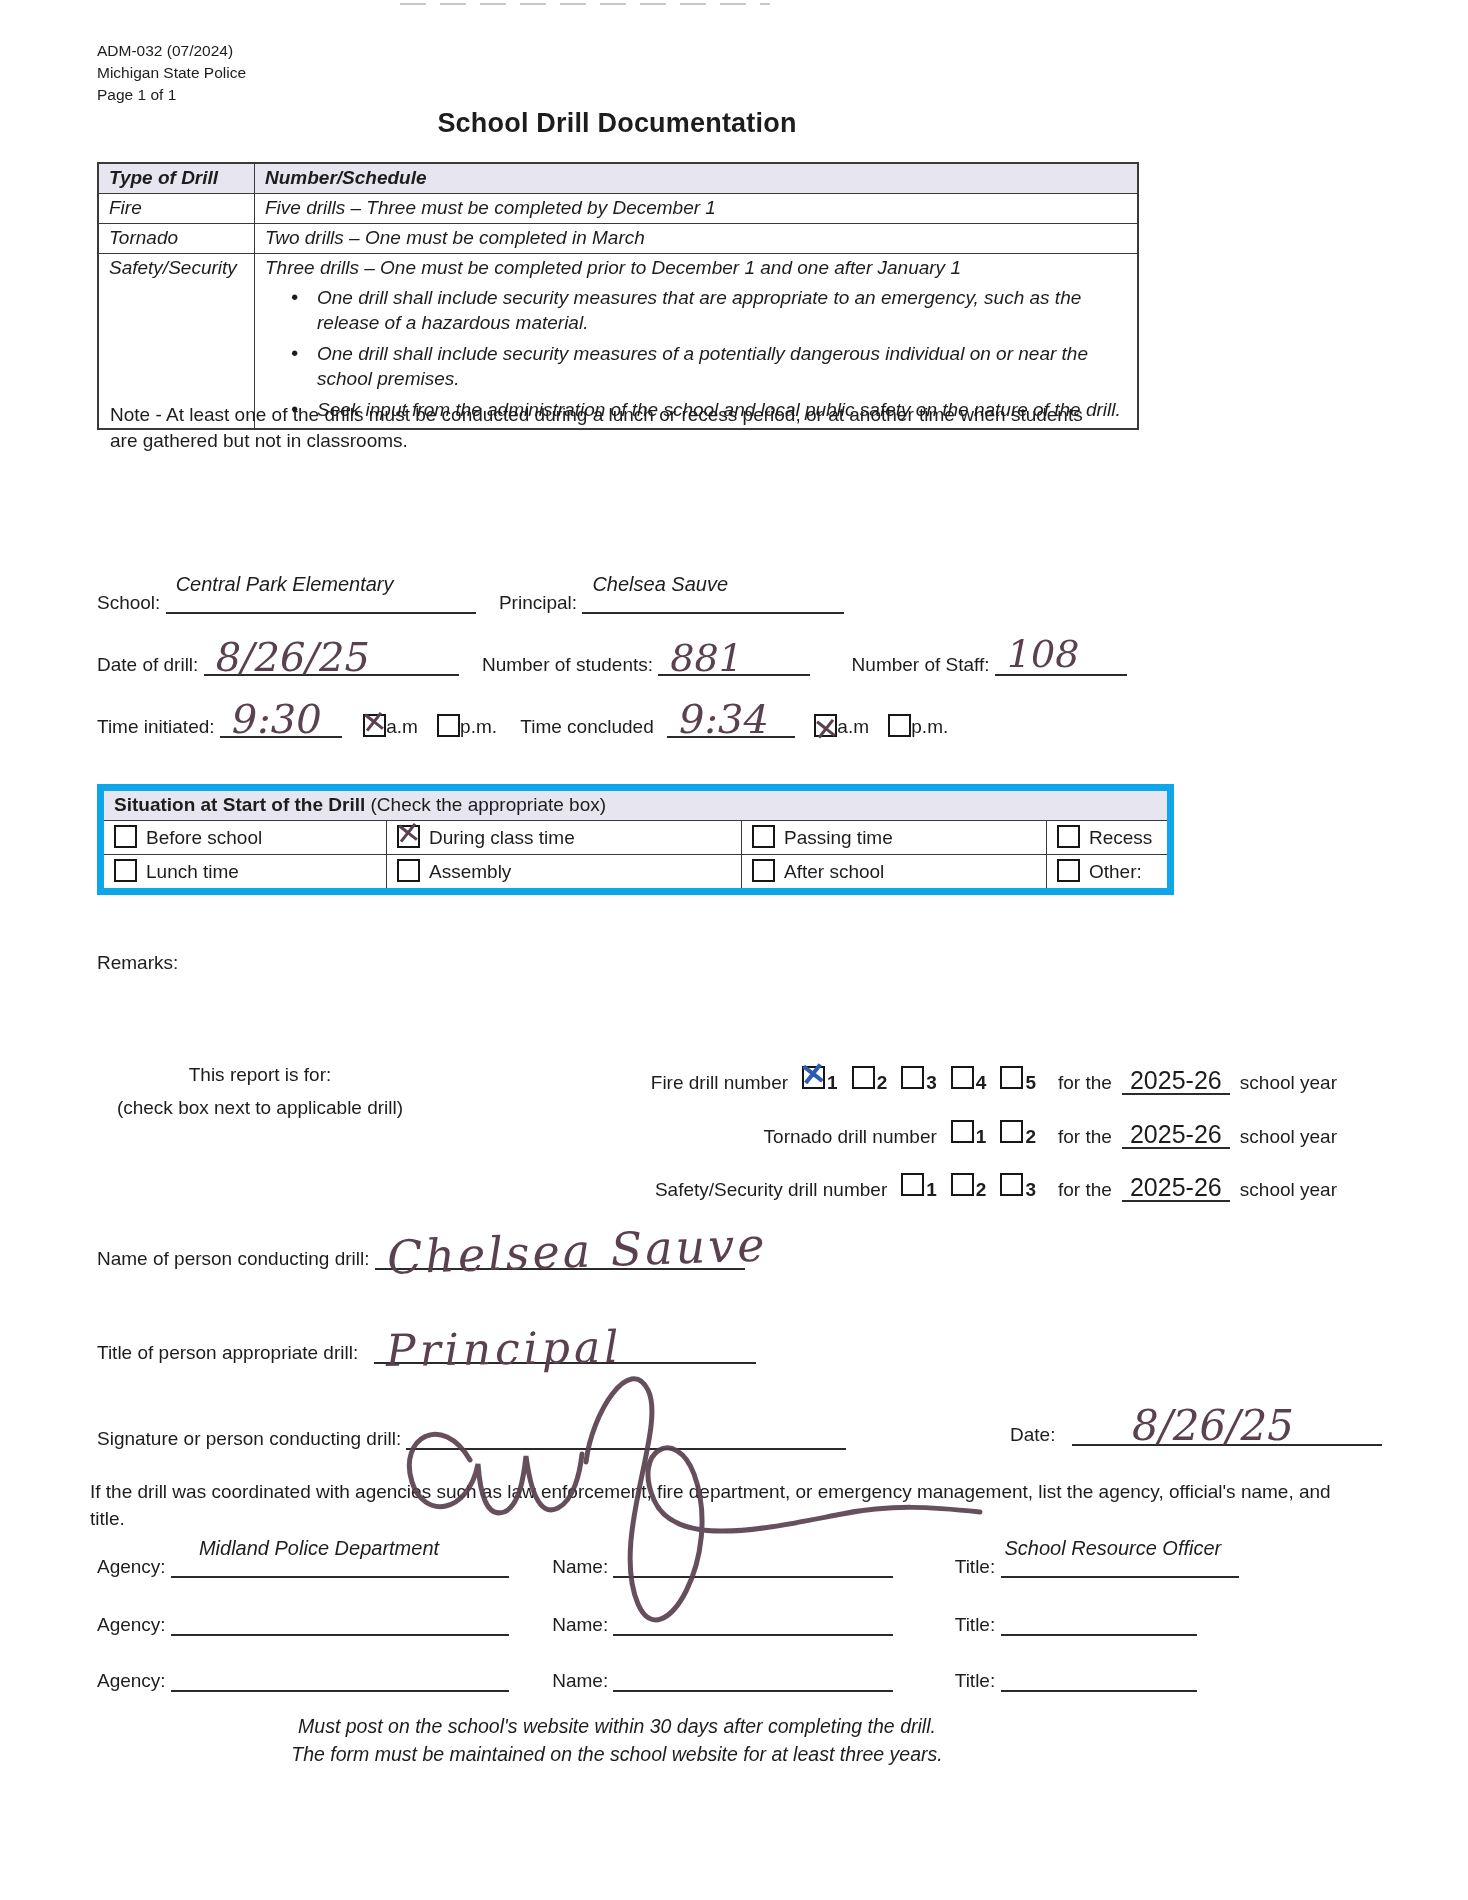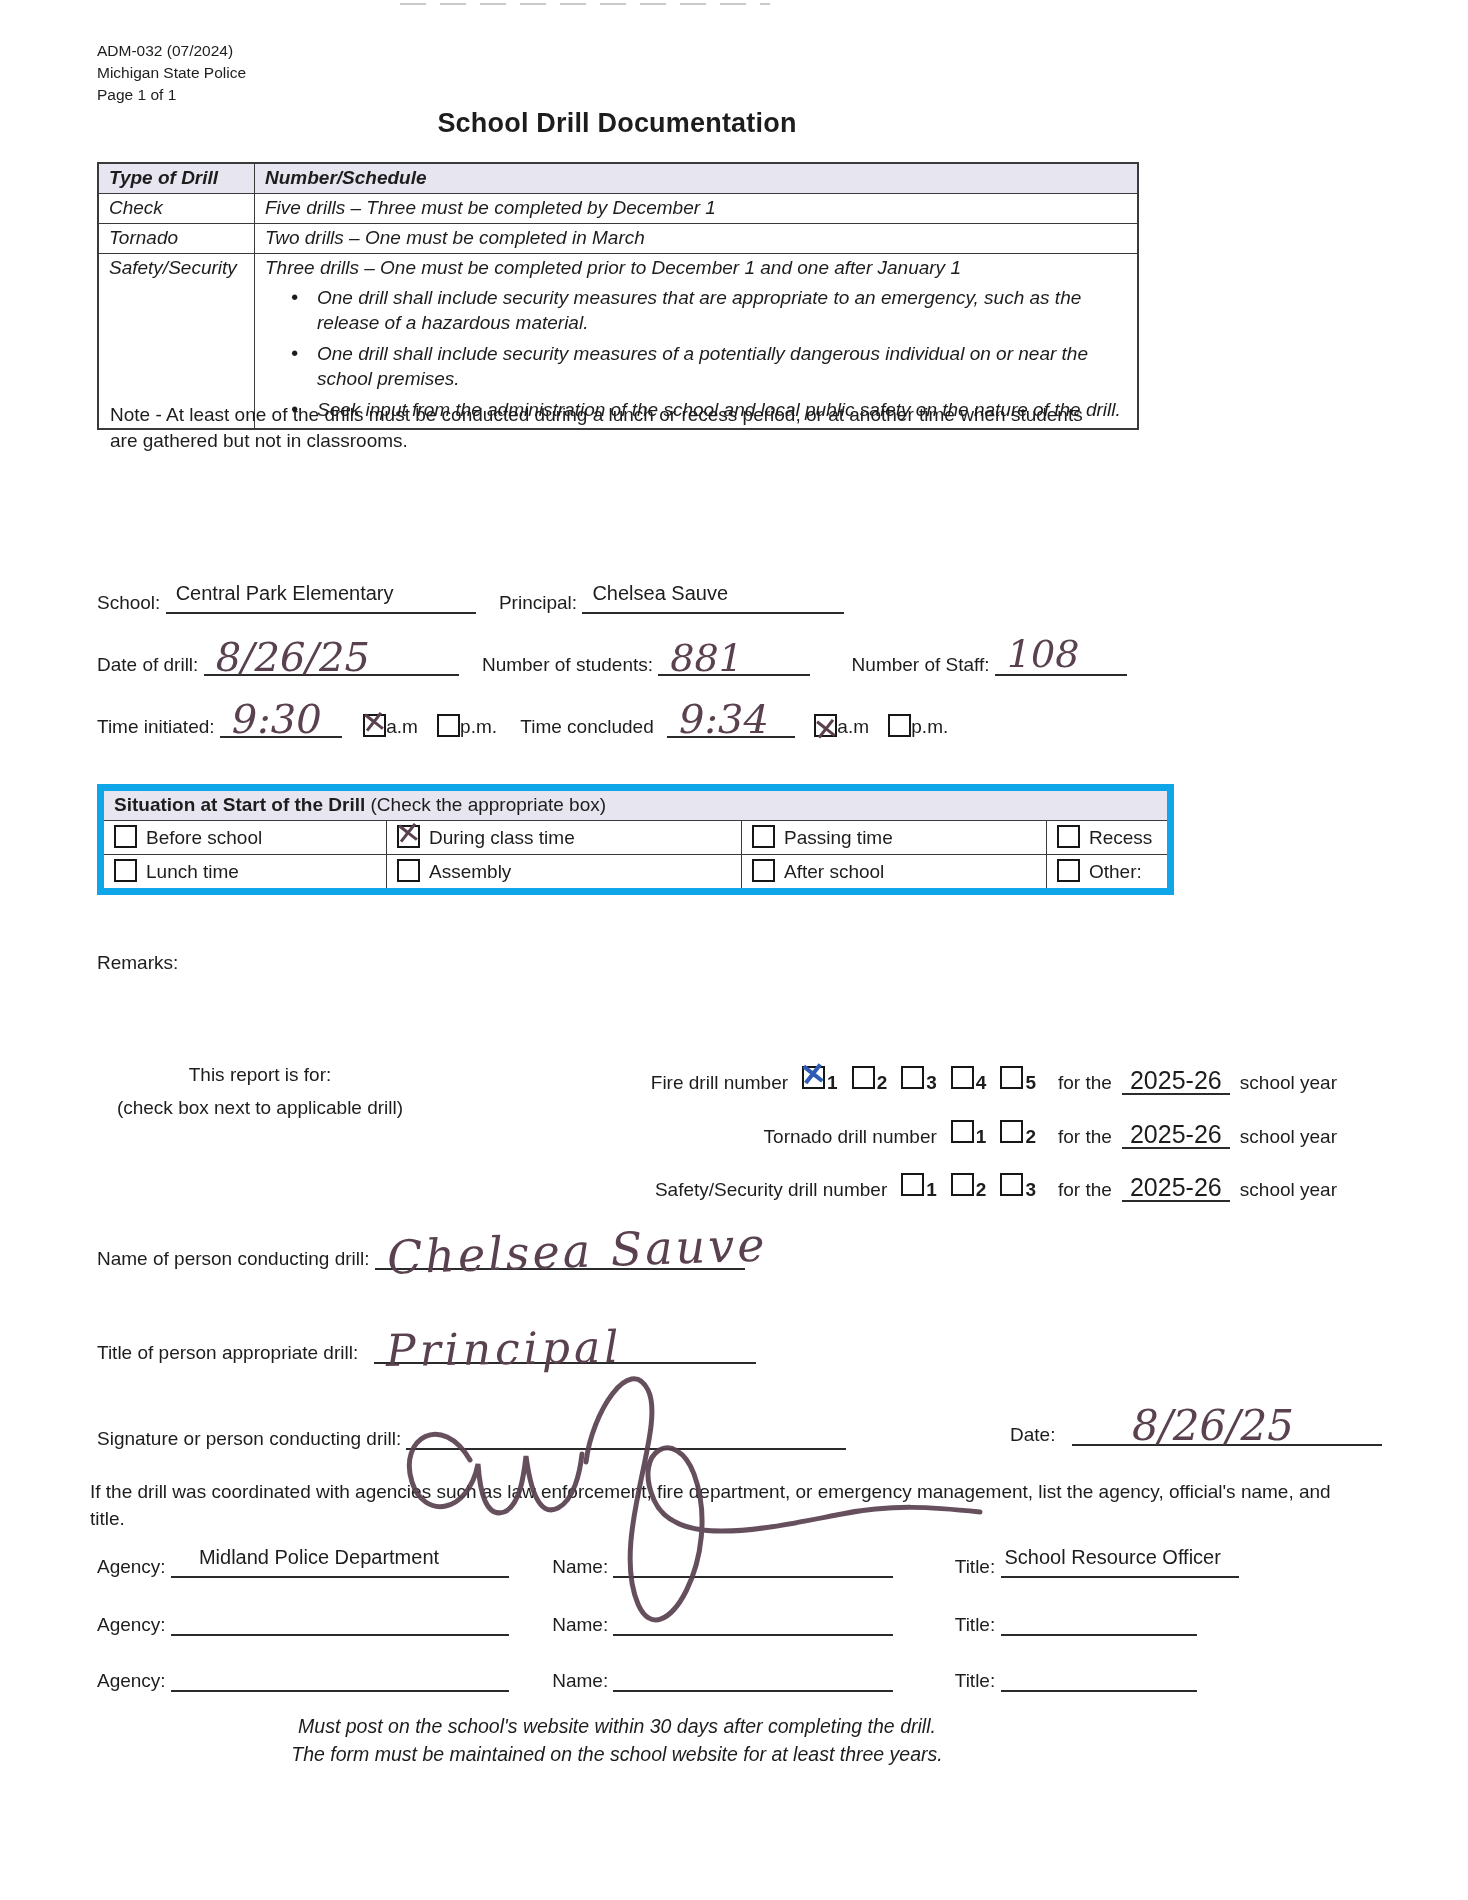--- a/index.html
+++ b/index.html
@@ -28,21 +28,21 @@
   .dt-row + .dt-row{border-top:1.5px solid #3a3a3a;}
   .dt-cell{padding:3px 10px 4px 10px;font-style:italic;}
   .dt-cell.c1{border-right:1.5px solid #3a3a3a;}
   .dt-head{background:var(--header-bg);font-weight:bold;}
   .bullet-row{display:flex;margin:6px 0 2px 26px;line-height:25px;}
   .bullet{width:26px;flex:0 0 26px;font-size:20px;}
   
   .note{left:110px;top:402px;width:990px;line-height:26px;}
   
   .fill{display:inline-block;border-bottom:2px solid var(--line);height:24px;vertical-align:bottom;position:relative;}
-  .fill .typed{position:absolute;left:10px;bottom:7px;white-space:nowrap;font-size:20px;}
+  .fill .typed{position:absolute;left:10px;bottom:16px;white-space:nowrap;font-size:20px;font-style:italic;}
   .hand{font-family:"DejaVu Serif",serif;font-style:italic;color:var(--ink);white-space:nowrap;}
   .fill .hand{position:absolute;left:12px;bottom:-6px;}
   
   .school-row{left:97px;top:588px;}
   .date-row{left:97px;top:650px;}
   .time-row{left:97px;top:712px;}
   .inline-row span.lbl{display:inline-block;}
   
   .cb{display:inline-block;width:19px;height:19px;border:2px solid #161616;position:relative;vertical-align:-4px;background:#fff;}
   .cb.checked::after{content:"\2715";position:absolute;left:-4px;top:-9px;font-size:31px;line-height:31px;
@@ -102,21 +102,21 @@
   </div>
 
   <div class="abs doc-title">School Drill Documentation</div>
 
   <div class="abs drill-table">
     <div class="dt-row dt-head">
       <div class="dt-cell c1">Type of Drill</div>
       <div class="dt-cell">Number/Schedule</div>
     </div>
     <div class="dt-row">
-      <div class="dt-cell c1">Check</div>
+      <div class="dt-cell c1">Fire</div>
       <div class="dt-cell">Five drills – Three must be completed by December 1</div>
     </div>
     <div class="dt-row">
       <div class="dt-cell c1">Tornado</div>
       <div class="dt-cell">Two drills – One must be completed in March</div>
     </div>
     <div class="dt-row">
       <div class="dt-cell c1">Safety/Security</div>
       <div class="dt-cell">
         <div>Three drills – One must be completed prior to December 1 and one after January 1</div>

